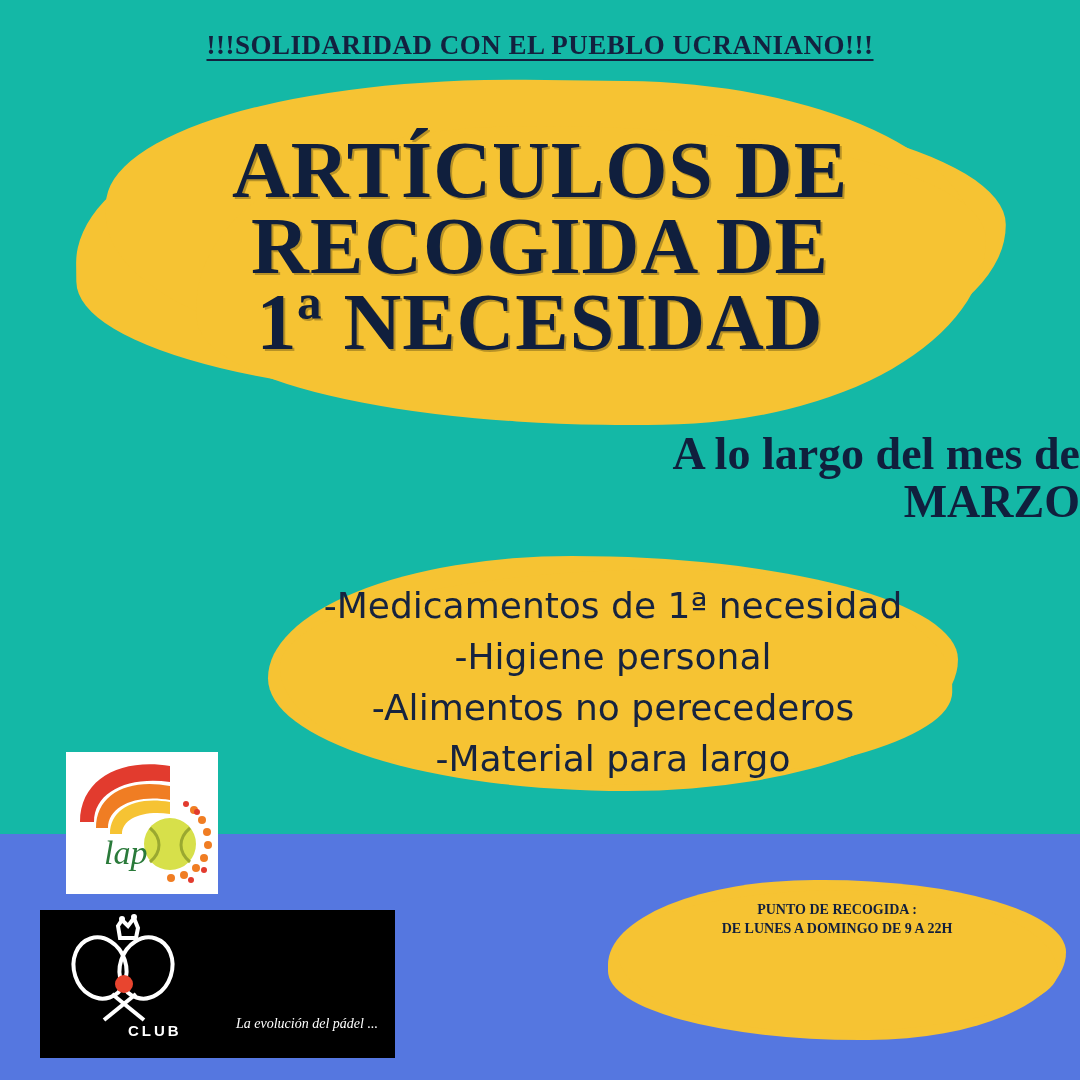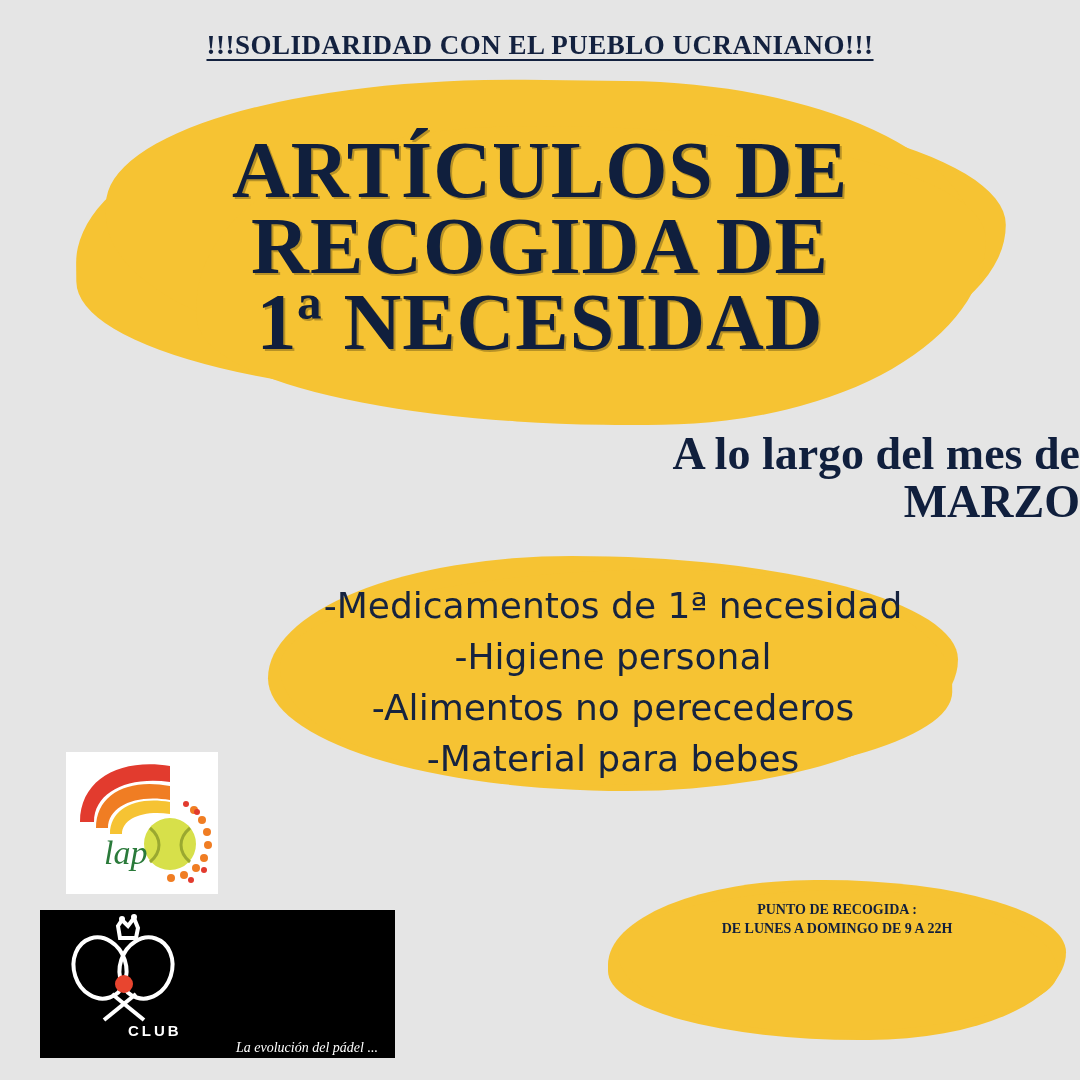--- a/index.html
+++ b/index.html
@@ -10,22 +10,22 @@
     width: 1080px;
     height: 1080px;
     background: #5577e0;
     font-family: "Liberation Sans", sans-serif;
     overflow: hidden;
     position: relative;
   }
   .poster {
     position: relative;
     width: 1080px;
-    height: 1080px;
-    background: #e5e5e5;
+    height: 834px;
+    background: #14b8a6;
   }
 
   
   .solidarity {
     position: absolute;
     top: 30px;
     left: 0;
     width: 1080px;
     text-align: center;
     font-family: "Liberation Serif", serif;
@@ -200,21 +200,21 @@
     font-family: "Liberation Sans", sans-serif;
     font-weight: bold;
     font-size: 45px;
     line-height: 0.98;
     letter-spacing: -1px;
   }
   .regal-text .line { display: block; }
   .regal-tag {
     position: absolute;
     left: 196px;
-    top: 130px;
+    top: 106px;
     color: #ffffff;
     font-family: "Liberation Serif", serif;
     font-style: italic;
     font-size: 14px;
   }
   .club-word {
     position: absolute;
     left: 88px;
     top: 112px;
     color: #ffffff;
@@ -243,21 +243,21 @@
     <span class="line">A lo largo del mes de</span>
     <span class="line">MARZO</span>
   </div>
 
   <div class="blob list-blob"></div>
 
   <div class="items">
     <span class="item">-Medicamentos de 1ª necesidad</span>
     <span class="item">-Higiene personal</span>
     <span class="item">-Alimentos no perecederos</span>
-    <span class="item">-Material para bebes</span>
+    <span class="item">-Material para largo</span>
   </div>
 
   <div class="blob point-blob"></div>
 
   <div class="point">
     <span class="line">PUNTO DE RECOGIDA :</span>
     <span class="line">DE LUNES A DOMINGO DE 9 A 22H</span>
   </div>
 
   <div class="lap-logo">

